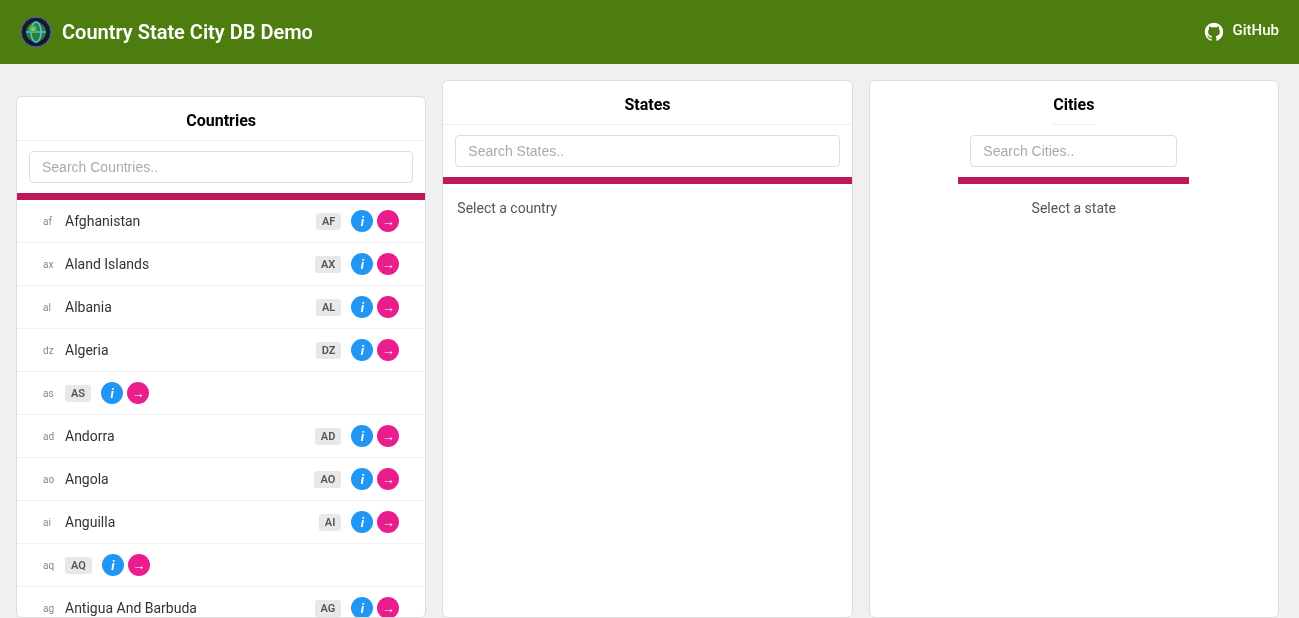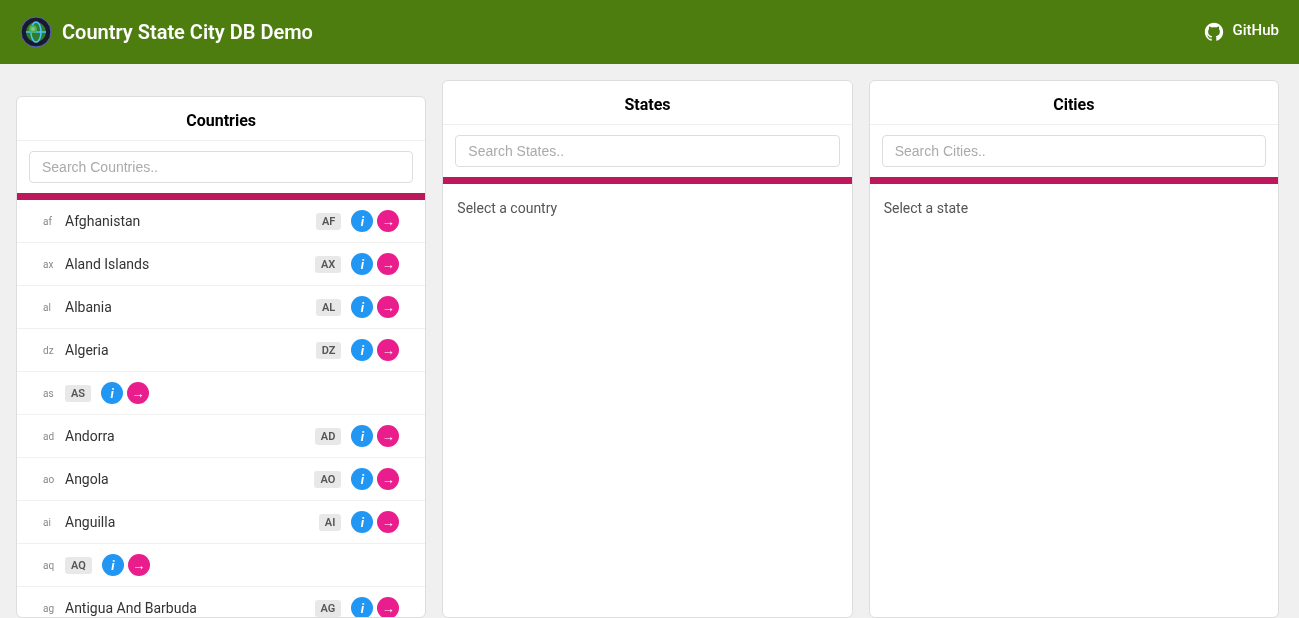--- a/index.html
+++ b/index.html
@@ -46,21 +46,21 @@
       background: white;
       border: 1px solid #ddd;
       border-radius: 6px;
       flex: 1;
       margin: 0 8px;
       display: flex;
       flex-direction: column;
       overflow: hidden;
     }
     .panel:first-child { margin-left: 0; margin-top: 16px; }
-    .panel:last-child { margin-right: 4px; }
+    .panel:last-child { margin-right: 4px; align-items: center; }
     .panel-header {
       text-align: center;
       font-weight: 700;
       font-size: 16px;
       padding: 14px 0 10px;
       border-bottom: 1px solid #eee;
     }
     .search-box {
       padding: 10px 12px;
       border-bottom: 7px solid #be185d;

